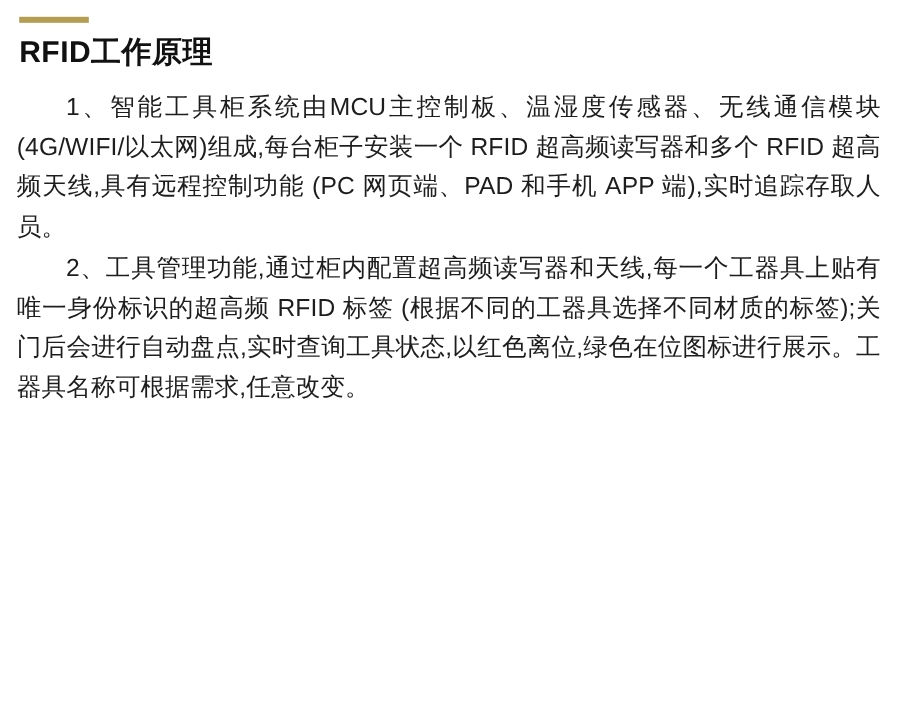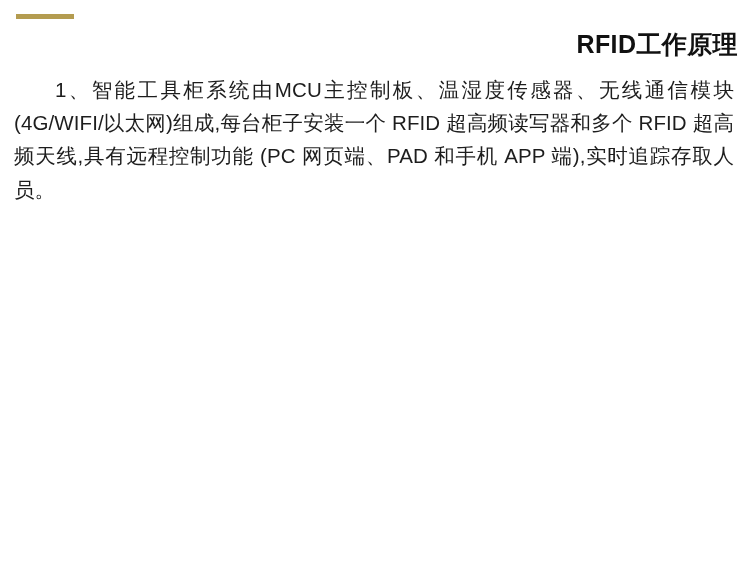--- a/index.html
+++ b/index.html
@@ -27,21 +27,20 @@
     background: #b49c50;
     margin: 14px 0 0 2px;
   }
   .doc-title {
     margin: 10px 0 0 2px;
     font-size: 25px;
     font-weight: bold;
     letter-spacing: 0.4px;
     color: #111111;
     line-height: 1.2;
-    text-align: right;
   }
   .body-copy {
     margin-top: 14px;
   }
   .para {
     font-size: 20.5px;
     line-height: 1.62;
     text-align: justify;
     text-justify: inter-ideograph;
     text-indent: 2em;
@@ -54,15 +53,16 @@
 <body>
 
 <div class="page">
 
   <div class="accent-rule" style="background: rgb(180, 156, 80);"></div>
 
   <h1 class="doc-title">RFID工作原理</h1>
 
   <div class="body-copy">
     <p class="para">1、智能工具柜系统由MCU主控制板、温湿度传感器、无线通信模块(4G/WIFI/以太网)组成,每台柜子安装一个 RFID 超高频读写器和多个 RFID 超高频天线,具有远程控制功能 (PC 网页端、PAD 和手机 APP 端),实时追踪存取人员。</p>
+    <p class="para">2、工具管理功能,通过柜内配置超高频读写器和天线,每一个工器具上贴有唯一身份标识的超高频 RFID 标签 (根据不同的工器具选择不同材质的标签);关门后会进行自动盘点,实时查询工具状态,以红色离位,绿色在位图标进行展示。工器具名称可根据需求,任意改变。</p>
   </div>
 
 </div>
 
 </body></html>

